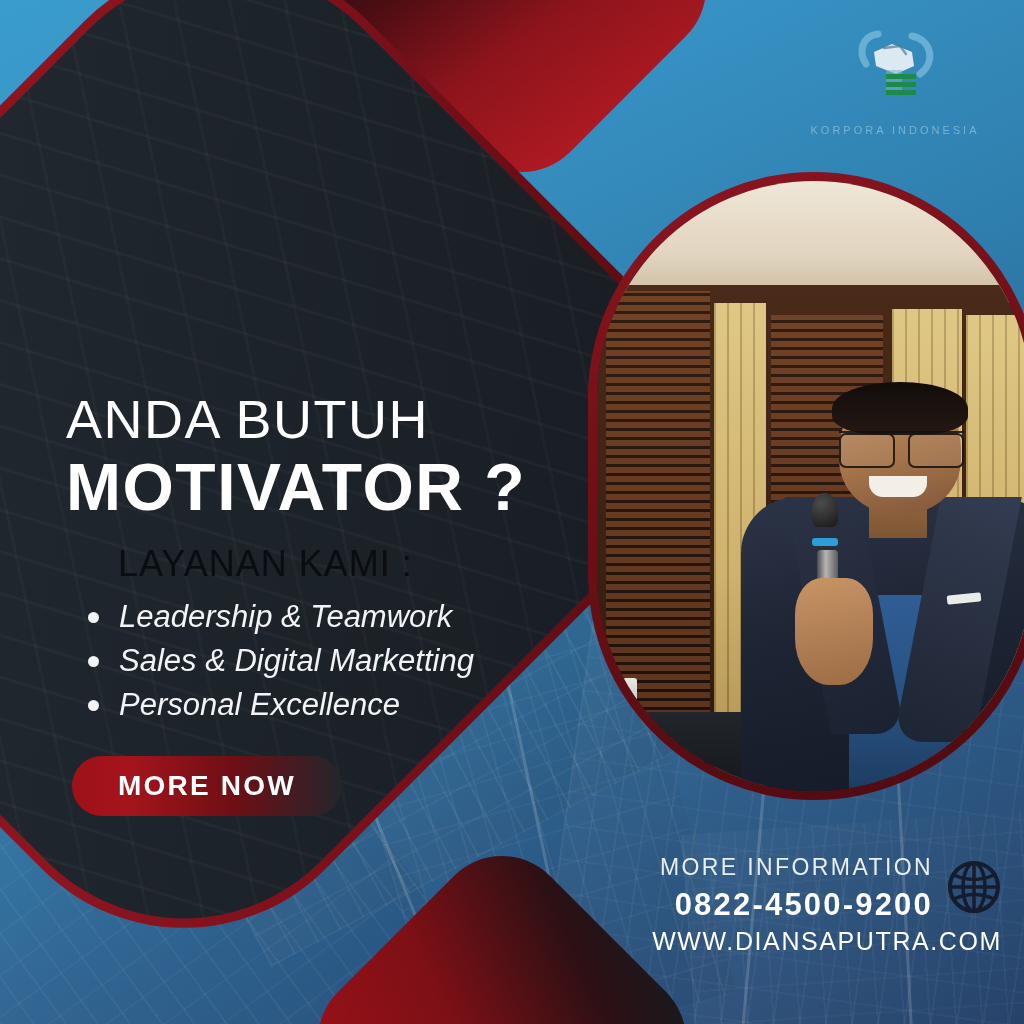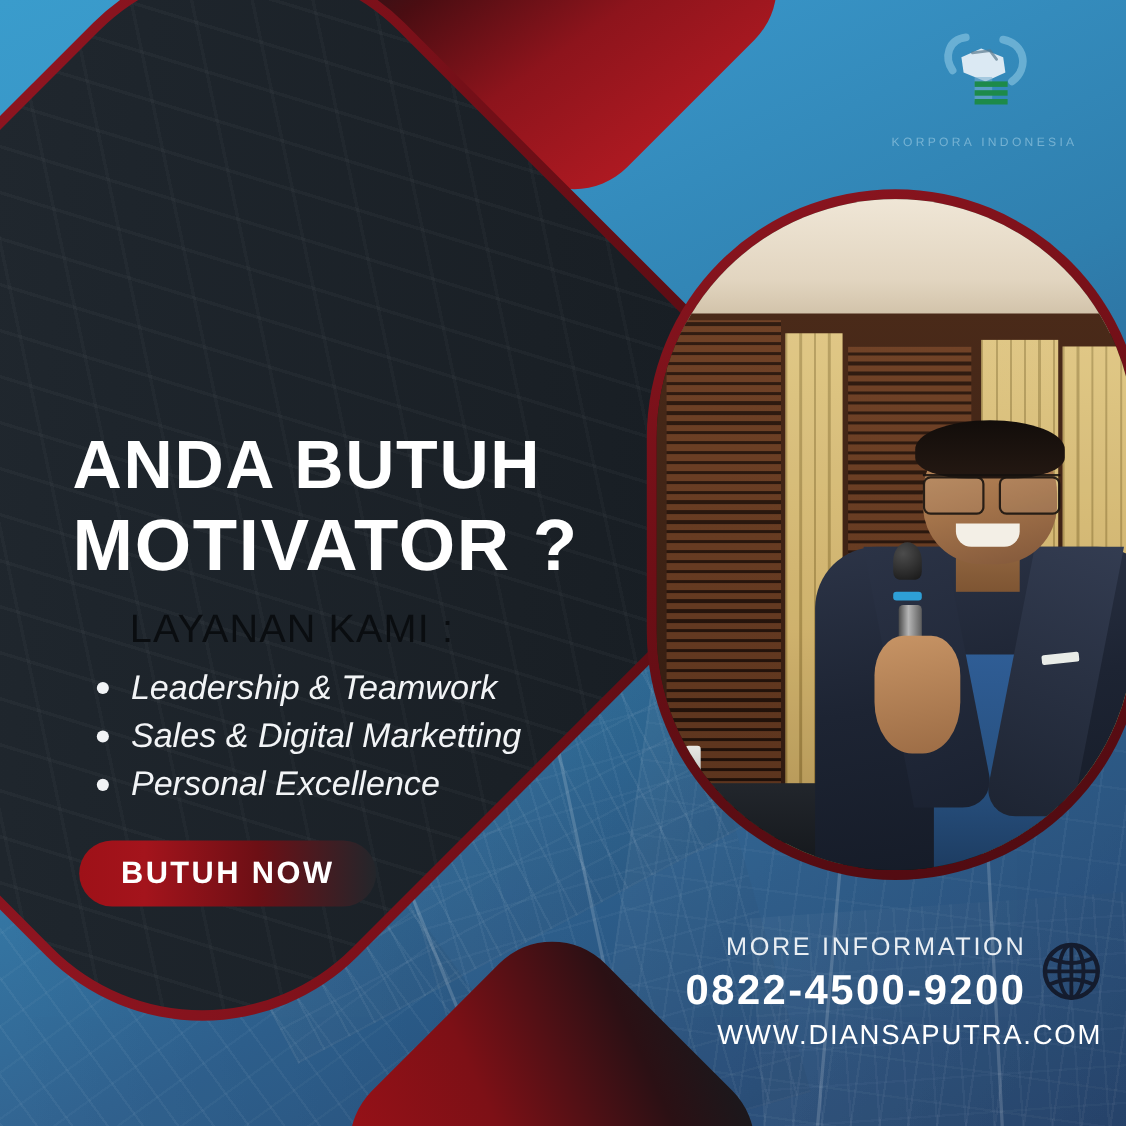--- a/index.html
+++ b/index.html
@@ -76,21 +76,21 @@
   }
 
   
   .content {
     position:absolute;
     left:66px; top:392px;
     width:520px;
     z-index:14;
   }
   .headline-1 {
-    font-size:62px; font-weight:bold; letter-spacing:1.5px;
+    font-size:54px; font-weight:normal; letter-spacing:1.5px;
     color:#ffffff; line-height:1.02;
   }
   .headline-2 {
     font-size:66px; font-weight:bold; letter-spacing:1.5px;
     color:#ffffff; line-height:1.12; margin-top:4px;
   }
   .subhead {
     font-size:36px; font-weight:normal; letter-spacing:1px;
     color:#0a0d10; margin-top:18px; padding-left:52px;
   }
@@ -254,21 +254,21 @@
     z-index:20;
     text-align:right;
     color:#ffffff;
   }
   .contact-row { display:flex; align-items:center; justify-content:flex-end; gap:13px; }
   .contact-text { text-align:right; }
   .c-more {
     font-size:23px; letter-spacing:2.4px; font-weight:normal; color:#e9eef3;
   }
   .c-phone {
-    font-size:38px; letter-spacing:2.2px; font-weight:bold; margin-top:6px; color:#ffffff;
+    font-size:31px; letter-spacing:2.2px; font-weight:bold; margin-top:6px; color:#ffffff;
   }
   .c-web {
     font-size:25px; letter-spacing:1.6px; font-weight:normal; margin-top:4px; color:#ffffff;
   }
   .globe-icon { flex:0 0 auto; margin-bottom:4px; }
 
   
   .logo {
     position:absolute; right:34px; top:26px;
     width:190px; height:116px;
@@ -359,21 +359,21 @@
       <li>
         <span class="svc-bullet"></span>
         <span>Sales &amp; Digital Marketting</span>
       </li>
       <li>
         <span class="svc-bullet"></span>
         <span>Personal Excellence</span>
       </li>
     </ul>
 
-    <button class="join-btn">BUTUH NOW</button>
+    <button class="join-btn">MORE NOW</button>
   </div>
 
   <div class="logo">
     <svg width="190" height="80" viewBox="0 0 190 80">
       <path d="M78 8 C62 10 58 26 66 38" stroke="rgba(150,205,232,.55)" stroke-width="7" fill="none" stroke-linecap="round"></path>
       <path d="M112 10 C132 14 136 36 120 48" stroke="rgba(150,205,232,.55)" stroke-width="7" fill="none" stroke-linecap="round"></path>
       <path d="M74 26 L92 18 L112 26 L114 40 L96 48 L76 40 Z" fill="rgba(242,246,250,.88)"></path>
       <path d="M84 22 L100 20 L106 28" stroke="rgba(90,120,140,.7)" stroke-width="2.5" fill="none" stroke-linecap="round"></path>
       <rect x="86" y="44" width="16" height="22" fill="rgba(120,175,205,.55)"></rect>
       <rect x="86" y="48" width="30" height="5" fill="#1d8a4a"></rect>

